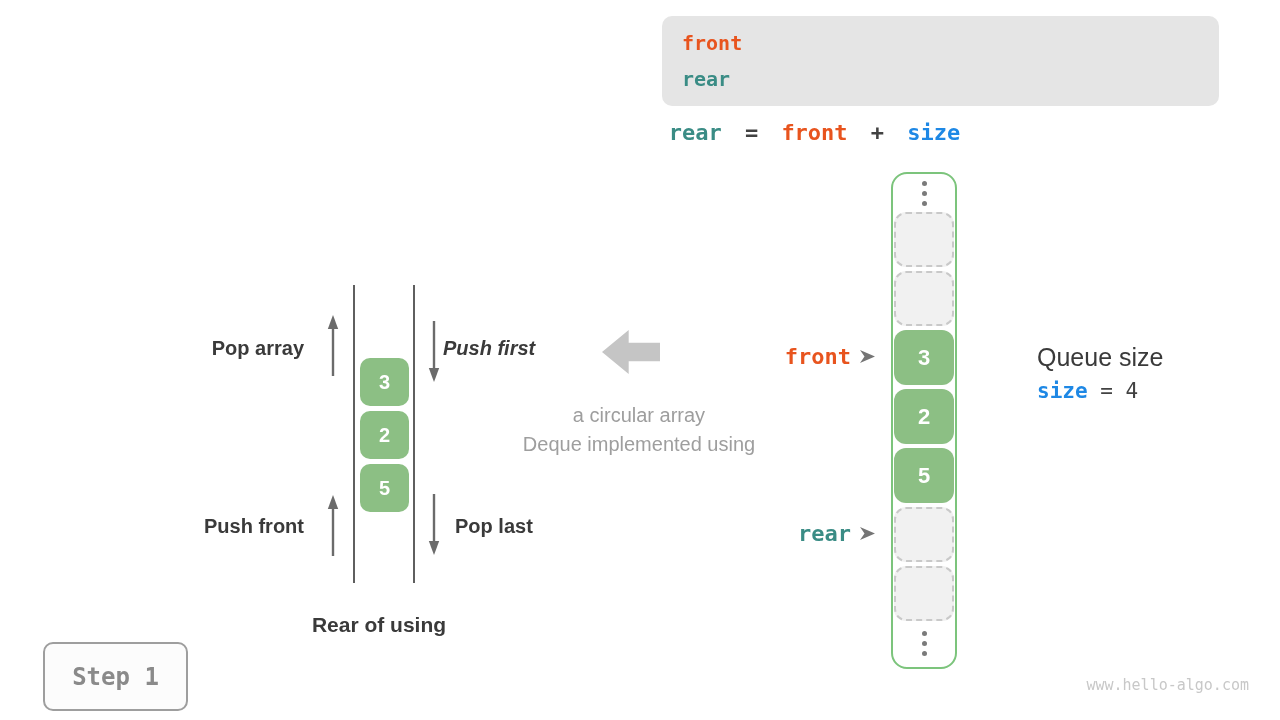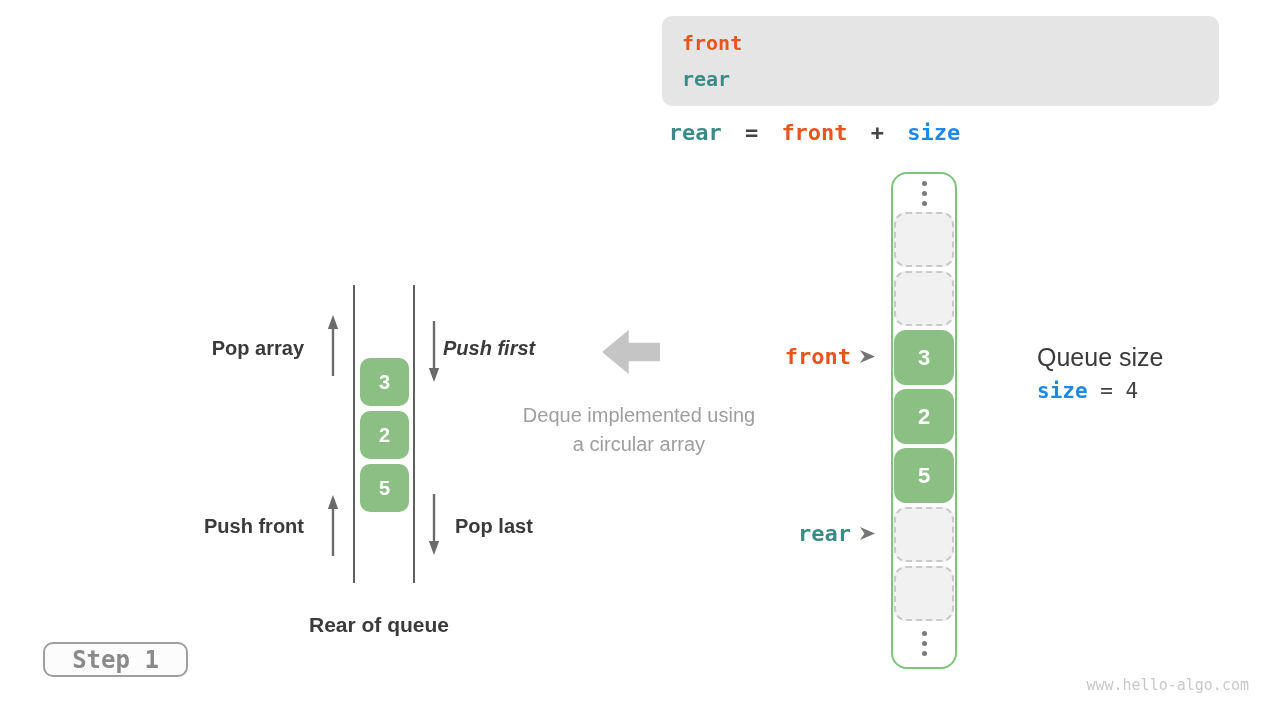--- a/index.html
+++ b/index.html
@@ -79,21 +79,21 @@
   }
 
   
   .qs-title { position:absolute; left:1030px; top:343px; font-size:25px; color:#3a3a3a; }
   .qs-line  { position:absolute; left:1030px; top:379px; font-size:21px;
               font-family:"DejaVu Sans Mono", monospace; color:#424242; white-space:nowrap; }
   .qs-line .code { font-weight:bold; }
 
   
   .step-badge {
-    position:absolute; left:36px; top:642px; width:145px; height:35px;
+    position:absolute; left:36px; top:642px; width:145px; height:69px;
     box-sizing:border-box; border:2px solid #9e9e9e; border-radius:10px; background:#fcfcfc;
     display:flex; align-items:center; justify-content:center;
     font-family:"DejaVu Sans Mono", monospace; font-weight:bold; font-size:24px; color:#8a8a8a;
   }
 
   
   .watermark {
     position:absolute; right:38px; top:676px; font-family:"DejaVu Sans Mono", monospace;
     font-size:15px; color:#c8c8c8;
   }
@@ -113,21 +113,21 @@
   </div>
 
   <div class="formula">
     <span class="teal">rear</span>
     <span class="dark">=</span>
     <span class="orange">front</span>
     <span class="dark">+</span>
     <span class="blue">size</span>
   </div>
 
-  <div class="diagram-title" style="left:252px; top:613px;">Rear of queue</div>
+  <div class="diagram-title" style="left:252px; top:613px;">Rear of using</div>
 
   <div class="vline" style="left:346px;"></div>
   <div class="vline" style="left:406px;"></div>
 
   <div class="side-label" style="right:983px; top:337px;">Pop array</div>
   <div class="side-label" style="left:436px; top:337px;font-style:italic;">Push first</div>
   <div class="side-label" style="right:983px; top:515px;">Push front</div>
   <div class="side-label" style="left:448px; top:515px;">Pop last</div>
 
   <svg class="arrow-svg" style="left:319px; top:315px;" width="14" height="62">
@@ -148,22 +148,22 @@
   </svg>
 
   <div>
       <div class="qbox" style="top: 358px;">3</div>
       <div class="qbox" style="top: 411px;">2</div>
       <div class="qbox" style="top: 464px;">5</div>
     </div>
 
   <div class="big-arrow"></div>
   <div class="caption">
+    <div>a circular array</div>
     <div>Deque implemented using</div>
-    <div>a circular array</div>
   </div>
 
   <div class="array-frame"></div>
   <div class="dots" style="top:181px;">
     <div class="dot"></div>
       <div class="dot"></div>
       <div class="dot"></div>
   </div>
   <div class="dots" style="top:631px;">
     <div class="dot"></div>

